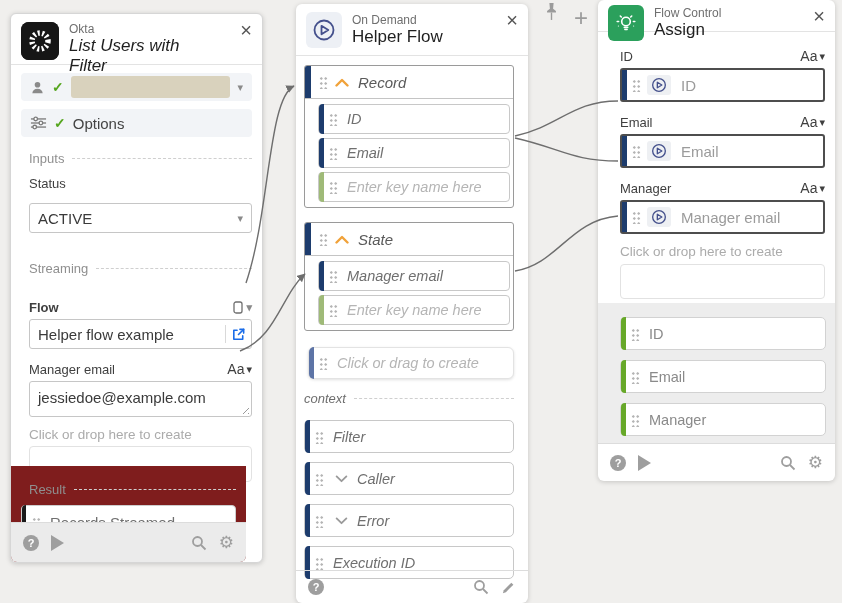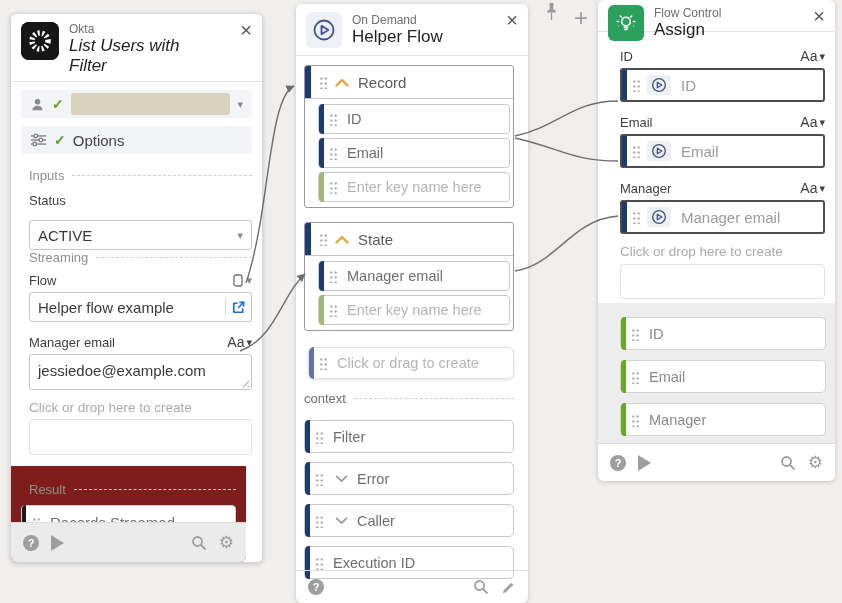--- a/index.html
+++ b/index.html
@@ -80,21 +80,21 @@
                 position:relative; display:flex; align-items:center; padding-left:7px; gap:6px; }
   .dark-field .bar { position:absolute; left:0; top:0; bottom:0; width:5px; background:#1d3c6d; }
   .dark-field .ftext { font-size:15px; color:#9b9b9b; margin-left:4px; }
 
   .out-gray { background:#ededed; }
 </style>
 </head>
 <body>
 
 <div class="card" style="left:10px; top:13px; width:253px; height:550px;">
-  <div class="card-header" style="height:68px;">
+  <div class="card-header" style="height:51px;">
     <div class="appicon" style="background:#161616;">
       <svg width="38" height="38" viewBox="0 0 38 38">
           <rect width="38" height="38" rx="8" fill="#161616"></rect>
         <circle cx="19" cy="19" r="8" fill="none" stroke="#fff" stroke-width="5.5" stroke-dasharray="2 2.4"></circle>
         </svg>
     </div>
     <div>
       <div class="app-label">Okta</div>
       <div class="card-title" style="width:142px;font-style:italic;">List Users with Filter</div>
     </div>
@@ -135,27 +135,27 @@
     </div>
 
     <div style="margin-left:8px;">
       <div class="field-label" style="margin-top:10px;">Status</div>
       <div class="inputbox" style="height:30px; margin-top:12px; justify-content:space-between;">
         <span>ACTIVE</span>
         <span class="caret">▾</span>
       </div>
     </div>
 
-    <div class="divider" style="margin:0 0 0 8px;">
+    <div class="divider" style="margin:28px 0 0 8px;">
       <span class="lbl">Streaming</span>
         <span class="dash"></span>
     </div>
 
     <div style="margin-left:8px;">
-      <div class="label-row" style="margin-top:8px;">
+      <div class="label-row" style="margin-top:24px;font-weight:bold;">
         <span class="field-label">Flow</span>
         <span style="display:flex;align-items:center;gap:3px;">
           <svg width="10" height="13" viewBox="0 0 10 13">
               <rect x="1" y="1" width="8" height="11" rx="2" fill="none" stroke="#6f6f6f" stroke-width="1.3"></rect>
             </svg>
           <span class="caret">▾</span>
         </span>
       </div>
       <div class="inputbox" style="height:30px; margin-top:4px; justify-content:space-between; padding-right:5px;">
         <span>Helper flow example</span>
@@ -226,21 +226,21 @@
           <path d="M9.5 7.8L16.3 12l-6.8 4.2z"></path>
         </svg>
     </div>
     <div>
       <div class="app-label">On Demand</div>
       <div class="card-title">Helper Flow</div>
     </div>
     <div class="close-x">×</div>
   </div>
 
-  <div style="padding:9px 14px 12px 8px;">
+  <div style="padding:9px 14px 12px 8px;font-style:italic;">
 
     <div class="group-box">
       <div class="group-head">
         <span class="gbar"></span>
         <span class="dots"></span>
         <svg width="14" height="9" viewBox="0 0 14 9">
             <path d="M1.5 7.5L7 2l5.5 5.5" stroke="#f0a23a" stroke-width="2.4" fill="none" stroke-linecap="round" stroke-linejoin="round"></path>
           </svg>
         <span class="gtext">Record</span>
       </div>
@@ -302,29 +302,29 @@
         <span class="bar" style="background:#1d3c6d;"></span>
         <span class="dots"></span>
         <span class="ptext">Filter</span>
       </div>
       <div class="pill" style="height:33px; border-radius:5px;">
         <span class="bar" style="background:#1d3c6d;"></span>
         <span class="dots"></span>
         <svg width="13" height="8" viewBox="0 0 14 9" style="margin-left:4px;">
             <path d="M1.5 1.5L7 7l5.5-5.5" stroke="#9a9a9a" stroke-width="2" fill="none" stroke-linecap="round" stroke-linejoin="round"></path>
           </svg>
-        <span class="ptext">Error</span>
+        <span class="ptext">Caller</span>
       </div>
       <div class="pill" style="height:33px; border-radius:5px;">
         <span class="bar" style="background:#1d3c6d;"></span>
         <span class="dots"></span>
         <svg width="13" height="8" viewBox="0 0 14 9" style="margin-left:4px;">
             <path d="M1.5 1.5L7 7l5.5-5.5" stroke="#9a9a9a" stroke-width="2" fill="none" stroke-linecap="round" stroke-linejoin="round"></path>
           </svg>
-        <span class="ptext">Caller</span>
+        <span class="ptext">Error</span>
       </div>
       <div class="pill" style="height:33px; border-radius:5px;">
         <span class="bar" style="background:#1d3c6d;"></span>
         <span class="dots"></span>
         <span class="ptext">Execution ID</span>
       </div>
     </div>
   </div>
 
   <div class="footer" style="height:33px; border-radius:0 0 6px 6px;">

